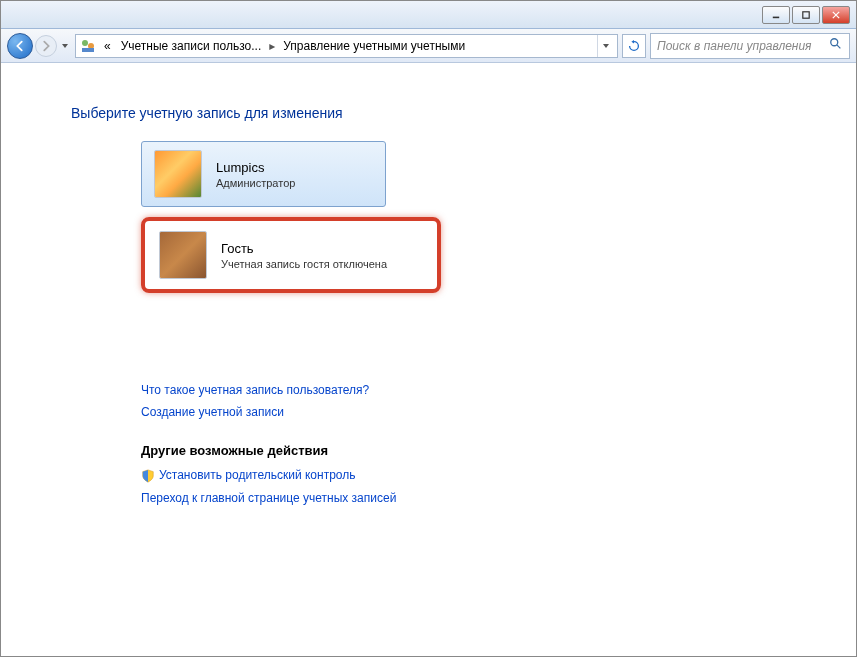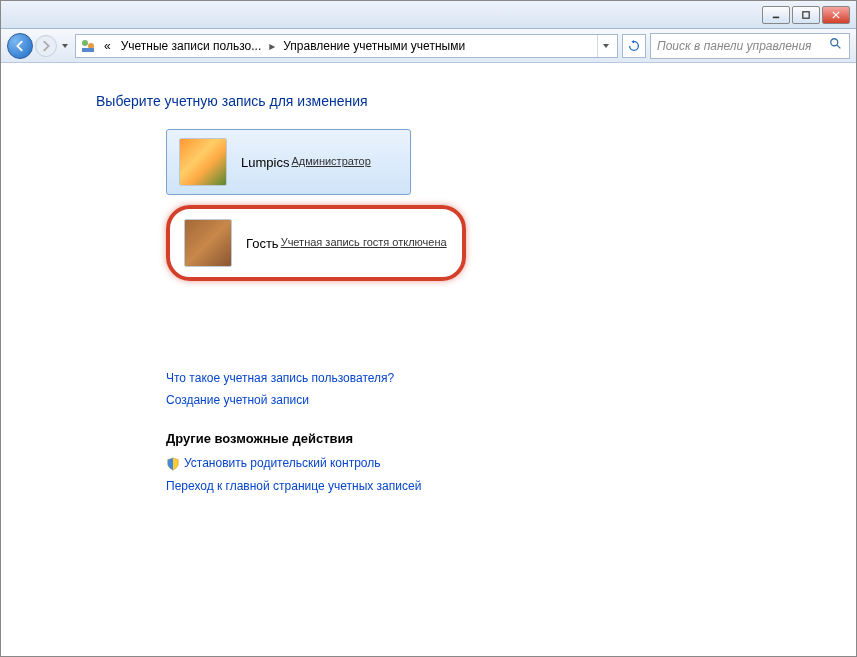--- a/index.html
+++ b/index.html
@@ -31,34 +31,34 @@
     .breadcrumb-sep { color: #555; padding: 0 2px; }
     .addr-dropdown { width: 16px; display: flex; align-items: center; justify-content: center; color: #555; border-left: 1px solid #d0d8e4; height: 100%; }
     .refresh-btn { width: 24px; height: 24px; background: #fff; border: 1px solid #a6b8cf; display: flex; align-items: center; justify-content: center; color: #1e6bc7; }
     
     .search-box { width: 200px; height: 24px; background: #fff; border: 1px solid #a6b8cf; display: flex; align-items: center; padding: 12px 6px; color: #888; font-style: italic; position: relative; }
     .search-box input { border: none; outline: none; width: 100%; font-family: inherit; font-size: 12px; }
     .search-box input::placeholder { color: #888; font-style: italic; }
     .search-icon { position: absolute; right: 6px; color: #3a6ea5; }
     
     
-    .content { padding: 30px 40px 20px 70px; margin-left: 25px; }
+    .content { padding: 42px 40px 20px 70px; }
     .page-title { color: #003399; font-size: 14px; margin-bottom: 20px; font-weight: normal; }
     
     
     .account-grid { margin-left: 70px; }
     .account-card { display: flex; align-items: center; gap: 14px; padding: 8px 12px; width: 245px; }
     .account-card.selected { border: 1px solid #7da2ce; background: linear-gradient(to bottom, #eaf3fc, #cfe4f9); border-radius: 3px; }
-    .account-card.highlighted { border: 4px solid #d43f2a; border-radius: 24px; padding: 10px 14px; width: 300px; margin-top: 10px; box-shadow: 0 0 6px rgba(212,63,42,0.5); }
+    .account-card.highlighted { border: 4px solid #d43f2a; border-radius: 8px; padding: 10px 14px; width: 300px; margin-top: 10px; box-shadow: 0 0 6px rgba(212,63,42,0.5); }
     .account-avatar { width: 48px; height: 48px; border: 1px solid #c0c8d4; border-radius: 2px; display: flex; align-items: center; justify-content: center; overflow: hidden; }
     .avatar-flower { width: 100%; height: 100%; background: linear-gradient(135deg, #ff9933 0%, #ffcc66 40%, #ffaa44 60%, #558833 100%); }
     .avatar-suitcase { width: 100%; height: 100%; background: linear-gradient(135deg, #a56838 0%, #c8884a 50%, #8a5530 100%); }
-    .account-info { display: flex; flex-direction: row; gap: 2px; }
+    .account-info { display: flex; flex-direction: column; gap: 2px; }
     .account-name { font-size: 13px; color: #000; }
-    .account-role { font-size: 11px; color: #333; text-decoration: underline; }
+    .account-role { font-size: 11px; color: #333; }
     
     
     .links-section { margin-left: 70px; margin-top: 90px; }
     .link { color: #0645cc; font-size: 12px; display: block; margin-bottom: 8px; text-decoration: none; cursor: pointer; }
     
     .other-actions-heading { font-weight: bold; font-size: 13px; color: #000; margin-top: 24px; margin-bottom: 10px; }
     .shield-icon { display: inline-block; width: 14px; height: 14px; margin-right: 4px; vertical-align: middle; }
   </style>
 </head>
 <body>

